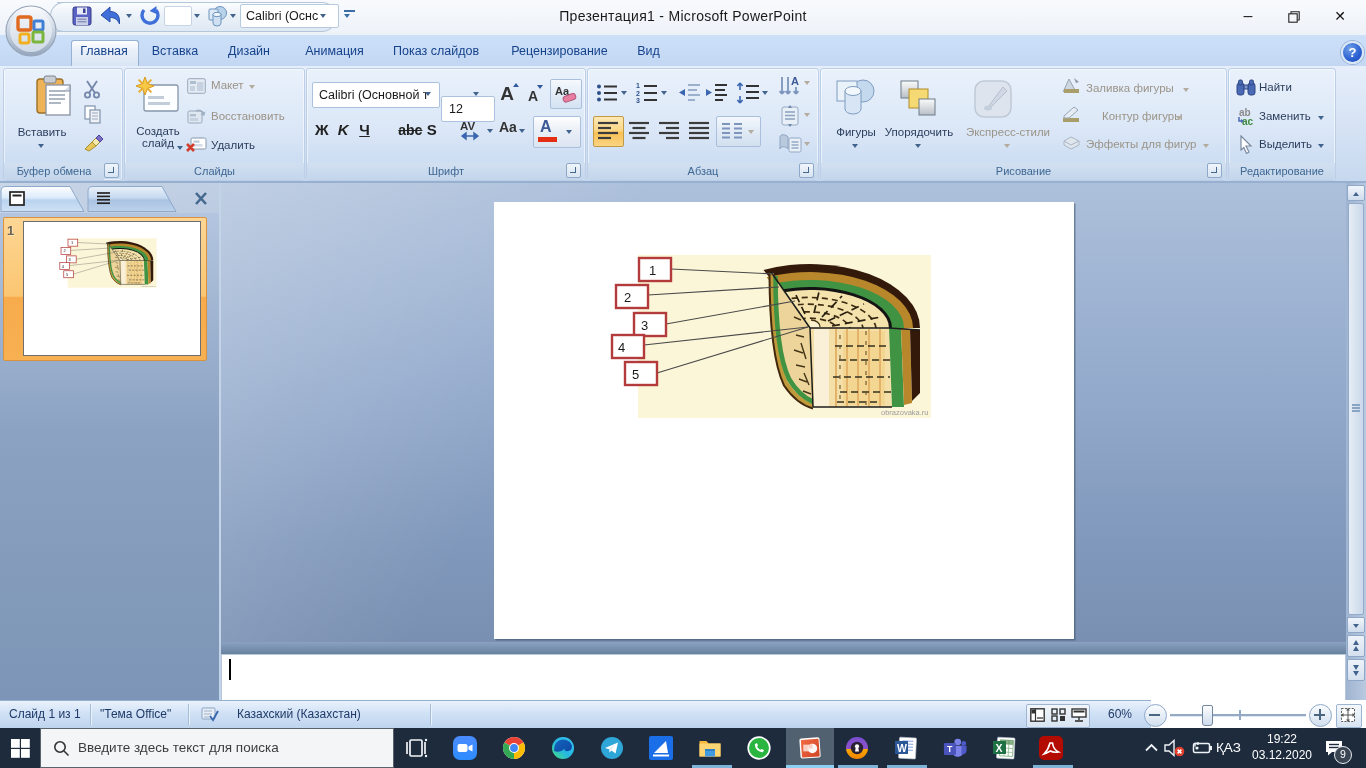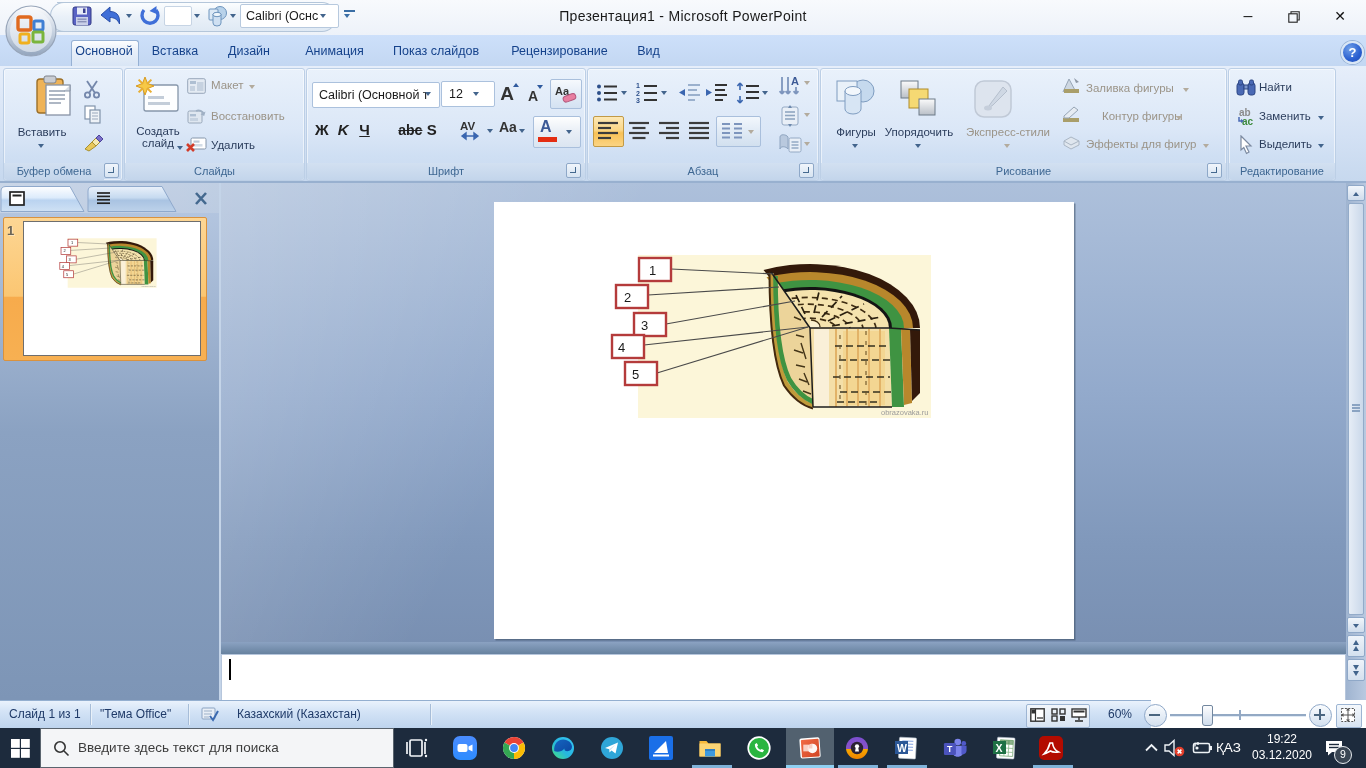--- a/index.html
+++ b/index.html
@@ -72,21 +72,21 @@
         <ellipse cx="12" cy="9.5" rx="4" ry="2.2" fill="#eef5fb" stroke="#6d94bd"></ellipse>
       </svg>
   <div class="dd" style="left:230px;top:14px;"></div>
   <div class="combo" style="left:240px;top:4px;width:92px;height:22px;line-height:22px;padding-left:5px;border-color:#b7c9de;">Calibri (Оснс</div>
   <div class="dd" style="left:320px;top:14px;"></div>
   <div class="abs" style="left:344px;top:10px;width:11px;height:2px;background:#3a6ea5;"></div>
   <div class="dd" style="left:344px;top:14px;border-top-color:#3a6ea5;"></div>
 </div>
 <div class="abs" id="tabrow">
   <div class="abs" id="seltab"></div>
-  <div class="abs rtab" style="left:72px;width:64px;">Основной</div>
+  <div class="abs rtab" style="left:72px;width:64px;">Главная</div>
   <div class="abs rtab" style="left:151px;width:48px;">Вставка</div>
   <div class="abs rtab" style="left:227px;width:44px;">Дизайн</div>
   <div class="abs rtab" style="left:305px;width:59px;">Анимация</div>
   <div class="abs rtab" style="left:391px;width:90px;">Показ слайдов</div>
   <div class="abs rtab" style="left:510px;width:99px;">Рецензирование</div>
   <div class="abs rtab" style="left:636px;width:25px;">Вид</div>
 
   <div class="abs" style="left:1341px;top:6px;width:19px;height:19px;border-radius:50%;background:radial-gradient(circle at 35% 30%,#6f9fe8,#2a5fd0 60%,#1f4ab0);border:2px solid #d9e6f5;box-shadow:0 0 0 1px #9ab4d6;color:#fff;font-size:13px;font-weight:bold;text-align:center;line-height:19px;">?</div>
 </div>
 
@@ -198,21 +198,21 @@
           <path d="M1 8 L8 15 M8 8 L1 15" stroke="#d23c2a" stroke-width="2.6"></path>
         </svg>
   <div class="btxt abs" style="left:86px;top:70px;">Удалить</div>
  </div>
 
  <div class="group" style="left:306px;width:278px;">
   <div class="glabel">Шрифт</div>
   <div class="launcher" style="right:4px;"></div>
   <div class="combo" style="left:5px;top:13px;width:120px;height:24px;line-height:24px;padding-left:6px;">Calibri (Основной т</div>
   <div class="dd" style="left:118px;top:23px;"></div>
-  <div class="combo" style="left:134px;top:12px;width:45px;height:24px;line-height:24px;padding-left:7px;">12</div>
+  <div class="combo" style="left:134px;top:27px;width:45px;height:24px;line-height:24px;padding-left:7px;">12</div>
   <div class="dd" style="left:166px;top:23px;"></div>
 
   <div class="abs" style="left:186px;top:12px;width:28px;height:26px;font-size:19px;font-weight:bold;color:#333;text-align:center;line-height:26px;">A</div>
   <div class="dd" style="left:206px;top:14px;transform:rotate(180deg);border-top-color:#2f5a9e;"></div>
   <div class="abs" style="left:214px;top:16px;width:24px;height:22px;font-size:14px;font-weight:bold;color:#333;text-align:center;line-height:22px;">A</div>
   <div class="dd" style="left:230px;top:16px;border-top-color:#2f5a9e;"></div>
 
   <div class="fbtn" style="left:243px;top:10px;width:30px;height:28px;">
     <svg width="26" height="24" viewBox="0 0 26 24" style="margin:2px 0 0 2px;">
             <text x="2" y="13" font-size="11" font-weight="bold" fill="#333" font-family="Liberation Sans">Aa</text>

